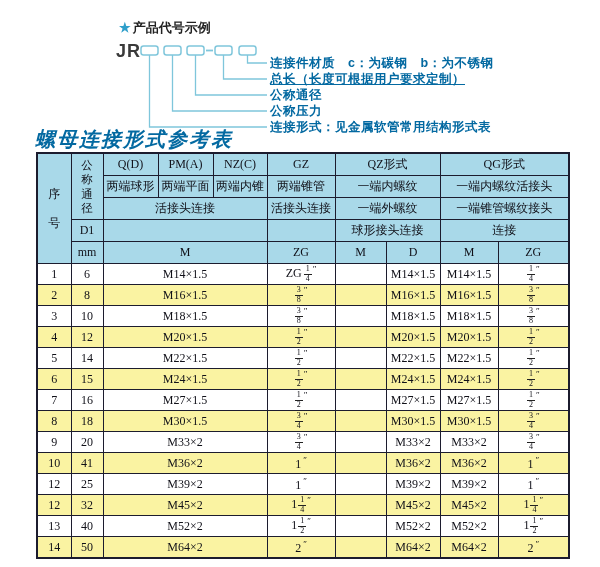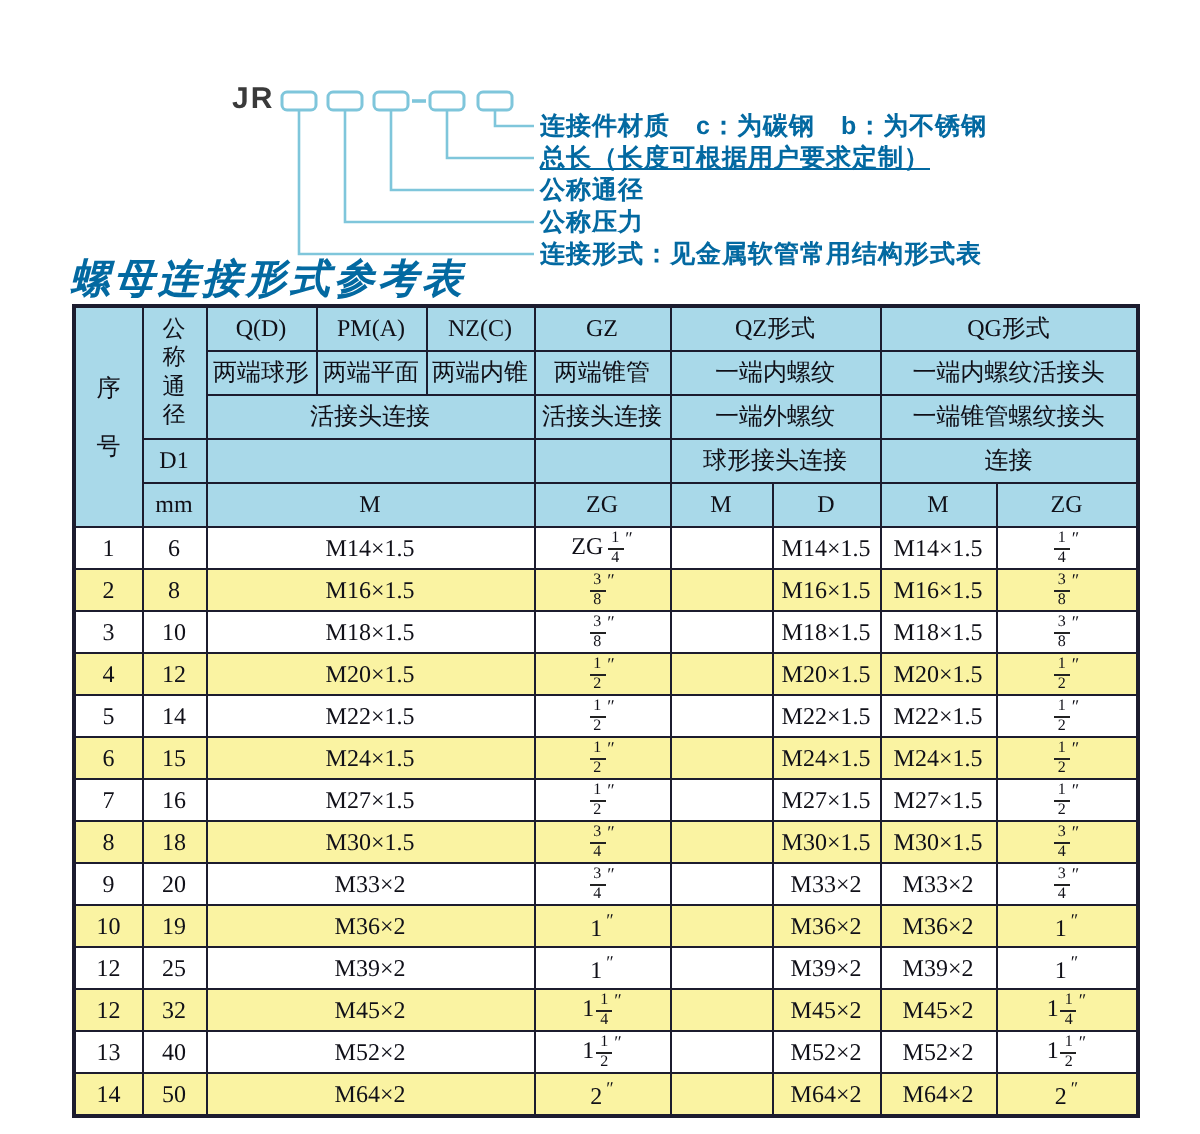--- a/index.html
+++ b/index.html
@@ -10,21 +10,21 @@
     --text:#161616;
   }
   html,body{margin:0;padding:0;background:#fff;}
   .page{
     position:relative;width:600px;height:567px;background:#ffffff;overflow:hidden;
     font-family:"Liberation Sans",sans-serif;color:var(--text);
   }
   
   .diag-heading{position:absolute;left:119px;top:19px;font-size:13px;font-weight:bold;color:#222;}
   .diag-heading .star{color:#2f9fca;margin-right:2px;}
-  .diag-jr{position:absolute;left:116px;top:41px;font-size:15px;font-weight:bold;color:#3a3a3a;letter-spacing:1px;}
+  .diag-jr{position:absolute;left:116px;top:41px;font-size:18px;font-weight:bold;color:#3a3a3a;letter-spacing:1px;}
   .diag-svg{position:absolute;left:0;top:0;width:600px;height:140px;}
   .diag-label{
     position:absolute;left:270px;height:16px;line-height:16px;
     font-size:12.5px;font-weight:bold;color:#0369a1;letter-spacing:0.5px;white-space:nowrap;
   }
   
   .table-title{
     position:absolute;left:35px;top:126px;
     font-family:"Liberation Serif",serif;font-style:italic;font-weight:bold;
     font-size:20px;color:#0369a1;letter-spacing:2px;white-space:nowrap;
@@ -52,20 +52,23 @@
   .fr .d{display:block;padding:0 2px;}
   .inq{font-size:9px;vertical-align:5px;margin-left:1px;}
   .inpre{margin-right:2px;}
   .inwhole{margin-right:1px;}
 </style>
 </head>
 <body>
 
 <div class="page">
 
+  <div class="diag-heading">
+    <span class="star">★</span><span>产品代号示例</span>
+  </div>
   <div class="diag-jr">JR</div>
 
   <svg class="diag-svg" viewBox="0 0 600 140" xmlns="http://www.w3.org/2000/svg">
     <g fill="#ffffff" stroke="#7fc6db" stroke-width="1.5">
       <rect x="141" y="46" width="17" height="9" rx="2.5"></rect>
       <rect x="164" y="46" width="17" height="9" rx="2.5"></rect>
       <rect x="187" y="46" width="17" height="9" rx="2.5"></rect>
       <rect x="215" y="46" width="17" height="9" rx="2.5"></rect>
       <rect x="239" y="46" width="17" height="9" rx="2.5"></rect>
     </g>
@@ -232,21 +235,21 @@
           <td>20</td>
           <td colspan="3">M33×2</td>
           <td><span class="fr"><span class="n">3</span><span class="d">4</span></span><span class="inq">″</span></td>
           <td></td>
           <td>M33×2</td>
           <td>M33×2</td>
           <td><span class="fr"><span class="n">3</span><span class="d">4</span></span><span class="inq">″</span></td>
         </tr>
         <tr>
           <td>10</td>
-          <td>19</td>
+          <td>41</td>
           <td colspan="3">M36×2</td>
           <td><span class="inwhole">1</span><span class="inq">″</span></td>
           <td></td>
           <td>M36×2</td>
           <td>M36×2</td>
           <td><span class="inwhole">1</span><span class="inq">″</span></td>
         </tr>
         <tr>
           <td>12</td>
           <td>25</td>

